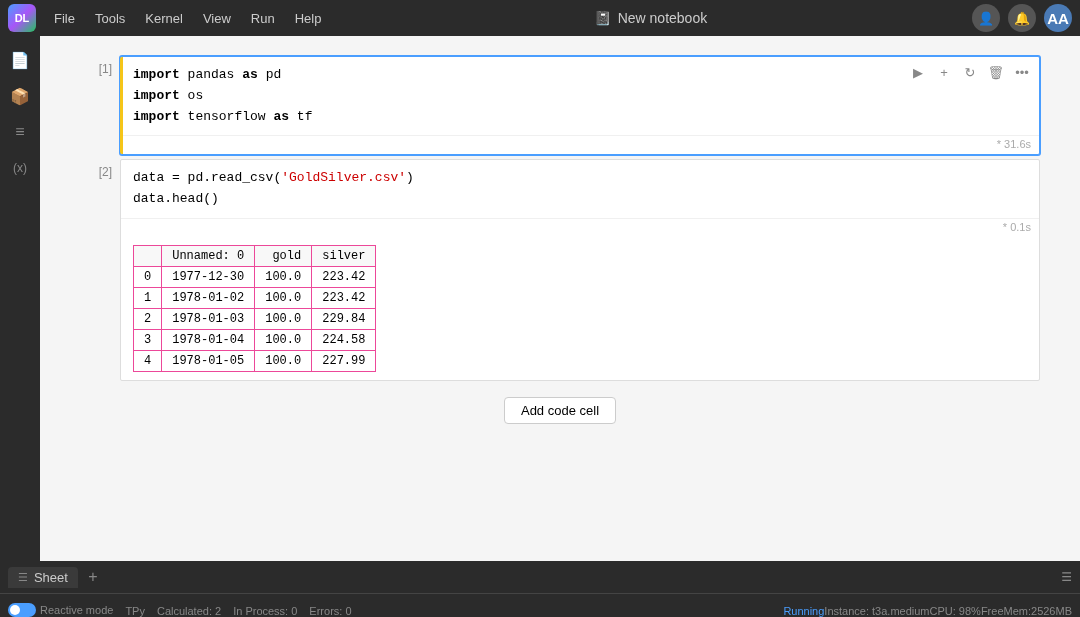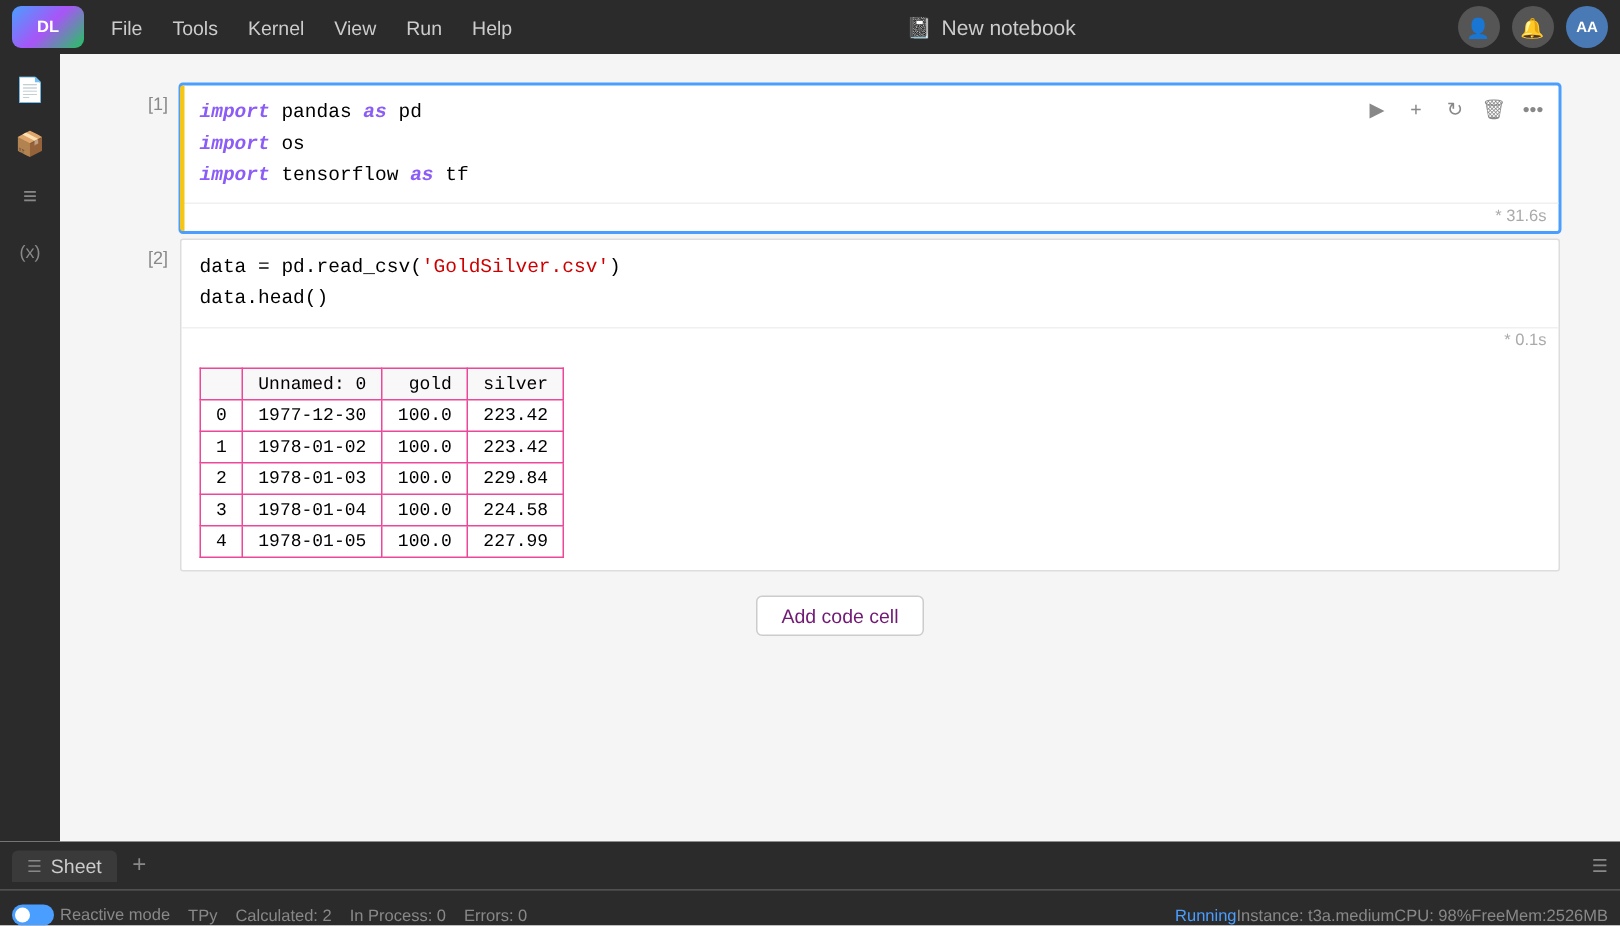--- a/index.html
+++ b/index.html
@@ -10,21 +10,21 @@
       background: #2b2b2b;
       color: #ccc;
       height: 36px;
       display: flex;
       align-items: center;
       padding: 0 8px;
       gap: 4px;
       flex-shrink: 0;
     }
     .menubar-logo {
-      width: 48px; height: 28px;
+      width: 28px; height: 28px;
       background: linear-gradient(135deg, #4a9eff 0%, #a855f7 50%, #22c55e 100%);
       border-radius: 6px;
       display: flex; align-items: center; justify-content: center;
       font-weight: bold; font-size: 11px; color: white;
       margin-right: 6px;
     }
     .menu-item {
       padding: 4px 8px;
       font-size: 13px;
       cursor: pointer;
@@ -50,21 +50,21 @@
       color: #ccc;
       font-size: 13px;
     }
     .avatar-btn {
       width: 28px; height: 28px;
       border-radius: 50%;
       background: #4a7ab5;
       display: flex; align-items: center; justify-content: center;
       cursor: pointer;
       color: white;
-      font-size: 10px;
+      font-size: 15px;
       font-weight: bold;
     }
 
     
     .main-layout {
       display: flex;
       flex: 1;
       overflow: hidden;
     }
 
@@ -151,21 +151,21 @@
 
     .code-content {
       padding: 8px 12px;
       padding-right: 100px;
       font-family: 'Courier New', monospace;
       font-size: 13px;
       line-height: 1.6;
       min-height: 50px;
     }
     .code-line { white-space: pre; }
-    .kw { color: #8b5cf6; font-weight: bold; font-style: italic; }
+    .kw { color: #000000; font-weight: bold; }
     .str { color: #cc0000; }
 
     .cell-exec-time {
       text-align: right;
       font-size: 11px;
       color: #aaa;
       padding: 2px 8px 4px;
       border-top: 1px solid #f0f0f0;
     }
 
@@ -201,21 +201,21 @@
       display: flex;
       justify-content: center;
       margin-top: 16px;
     }
     .add-cell-btn {
       background: white;
       border: 1px solid #ccc;
       border-radius: 4px;
       padding: 5px 16px;
       font-size: 13px;
-      color: #701a75;
+      color: #000000;
       cursor: pointer;
     }
 
     
     .bottom-bar {
       height: 32px;
       background: #2b2b2b;
       display: flex;
       align-items: center;
       padding: 0 8px;

